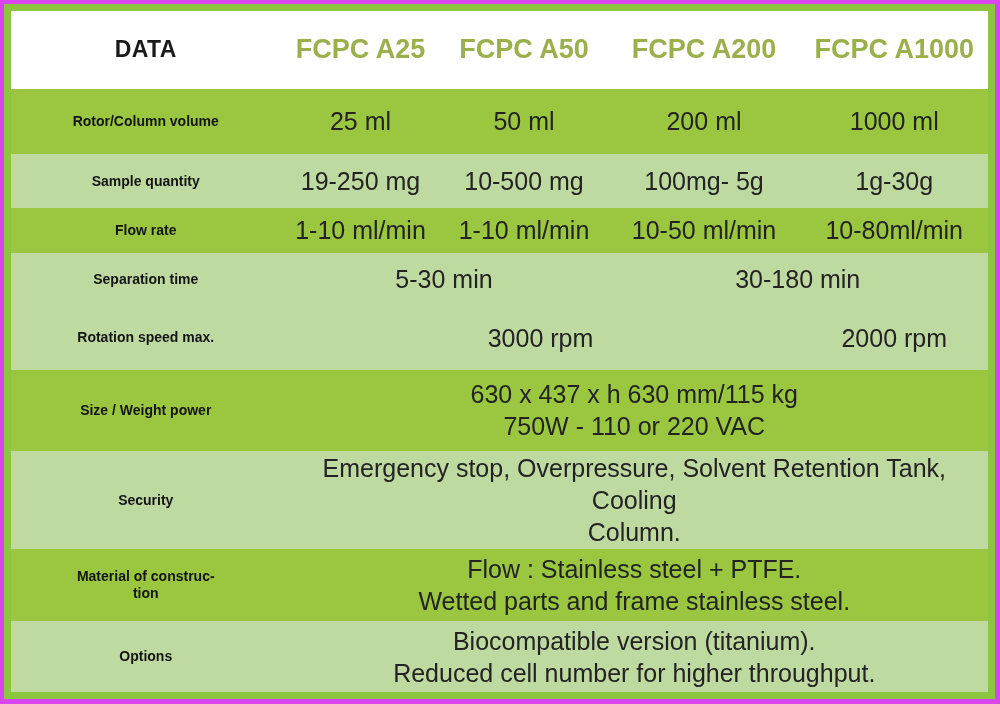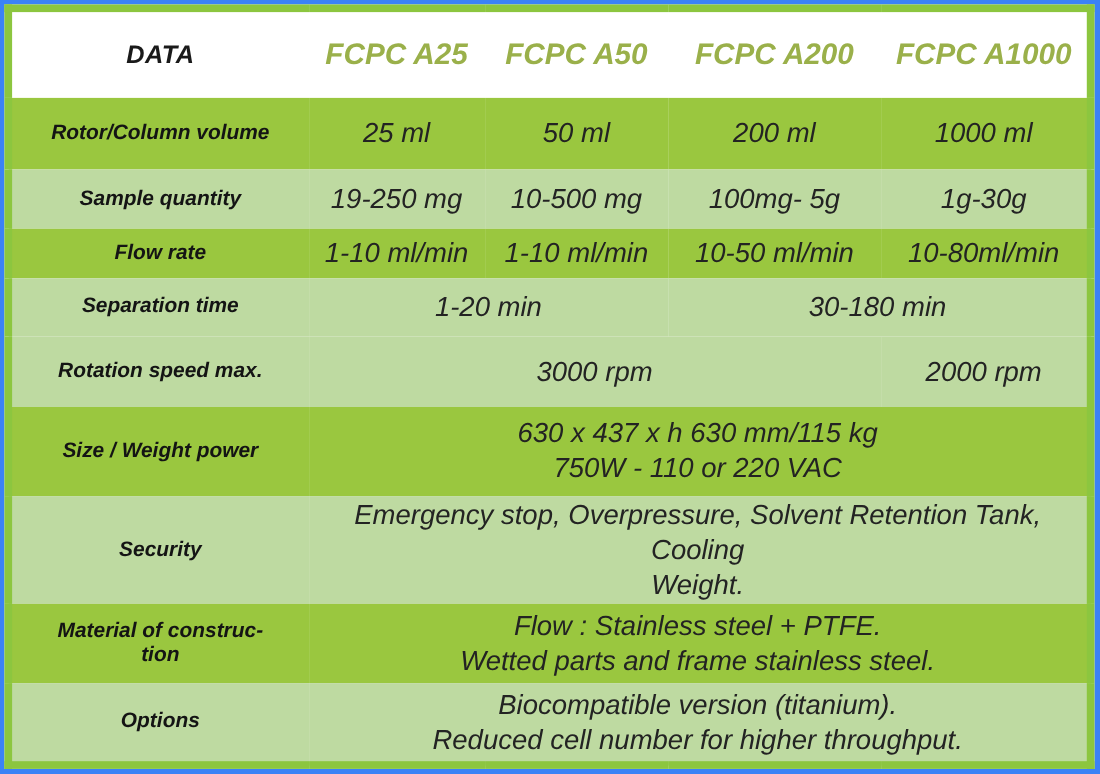--- a/index.html
+++ b/index.html
@@ -13,22 +13,21 @@
     height: 704px;
     font-family: "Liberation Sans", "DejaVu Sans", sans-serif;
     overflow: hidden;
   }
 
   #spec-table-wrap {
     box-sizing: border-box;
     width: 1000px;
     height: 704px;
     padding: 4px 5px 5px 4px;
-    background: #3b82f6;
-    font-style: italic;
+    background: #d946ef;
   }
 
   table.spec-table {
     border-collapse: collapse;
     table-layout: fixed;
     width: 991px;
     height: 695px;
     border: 7px solid #8cc63f;
     background: #ffffff;
   }
@@ -64,21 +63,21 @@
     font-size: 27px;
     font-weight: 700;
   }
 
   
   td.dark  { background: #9ac73f; }
   td.light { background: #bedaa1; }
 
   td.label-cell {
     color: #141414;
-    font-size: 19px;
+    font-size: 14px;
     font-weight: 700;
     padding: 0 8px;
     line-height: 1.18;
   }
   td.value-cell {
     color: #232323;
     font-size: 25px;
     font-weight: 400;
     padding: 0 8px;
     line-height: 1.28;
@@ -144,21 +143,21 @@
       <tr class="r3">
         <td class="dark label-cell vsep-r">Flow rate</td>
         <td class="dark value-cell vsep-r">1-10 ml/min</td>
         <td class="dark value-cell vsep-r">1-10 ml/min</td>
         <td class="dark value-cell vsep-r">10-50 ml/min</td>
         <td class="dark value-cell">10-80ml/min</td>
       </tr>
 
       <tr class="r4">
         <td class="light label-cell vsep-r">Separation time</td>
-        <td class="light value-cell vsep-r" colspan="2">1-20 min</td>
+        <td class="light value-cell vsep-r" colspan="2">5-30 min</td>
         <td class="light value-cell" colspan="2">30-180 min</td>
       </tr>
 
 
       <tr class="r6">
         <td class="light label-cell vsep-r">Rotation speed max.</td>
         <td class="light value-cell vsep-r" colspan="3">3000 rpm</td>
         <td class="light value-cell">2000 rpm</td>
       </tr>
 
@@ -167,21 +166,21 @@
         <td class="dark value-cell" colspan="4">
           <span class="two-line">630 x 437 x h 630 mm/115 kg</span>
           <span class="two-line">750W - 110 or 220 VAC</span>
         </td>
       </tr>
 
       <tr class="r8">
         <td class="light label-cell vsep-r">Security</td>
         <td class="light value-cell" colspan="4">
           <span class="two-line">Emergency stop, Overpressure, Solvent Retention Tank, Cooling</span>
-          <span class="two-line">Weight.</span>
+          <span class="two-line">Column.</span>
         </td>
       </tr>
 
       <tr class="r9">
         <td class="dark label-cell vsep-r">
           <span class="two-line">Material of construc-</span>
           <span class="two-line">tion</span>
         </td>
         <td class="dark value-cell" colspan="4">
           <span class="two-line">Flow : Stainless steel + PTFE.</span>

